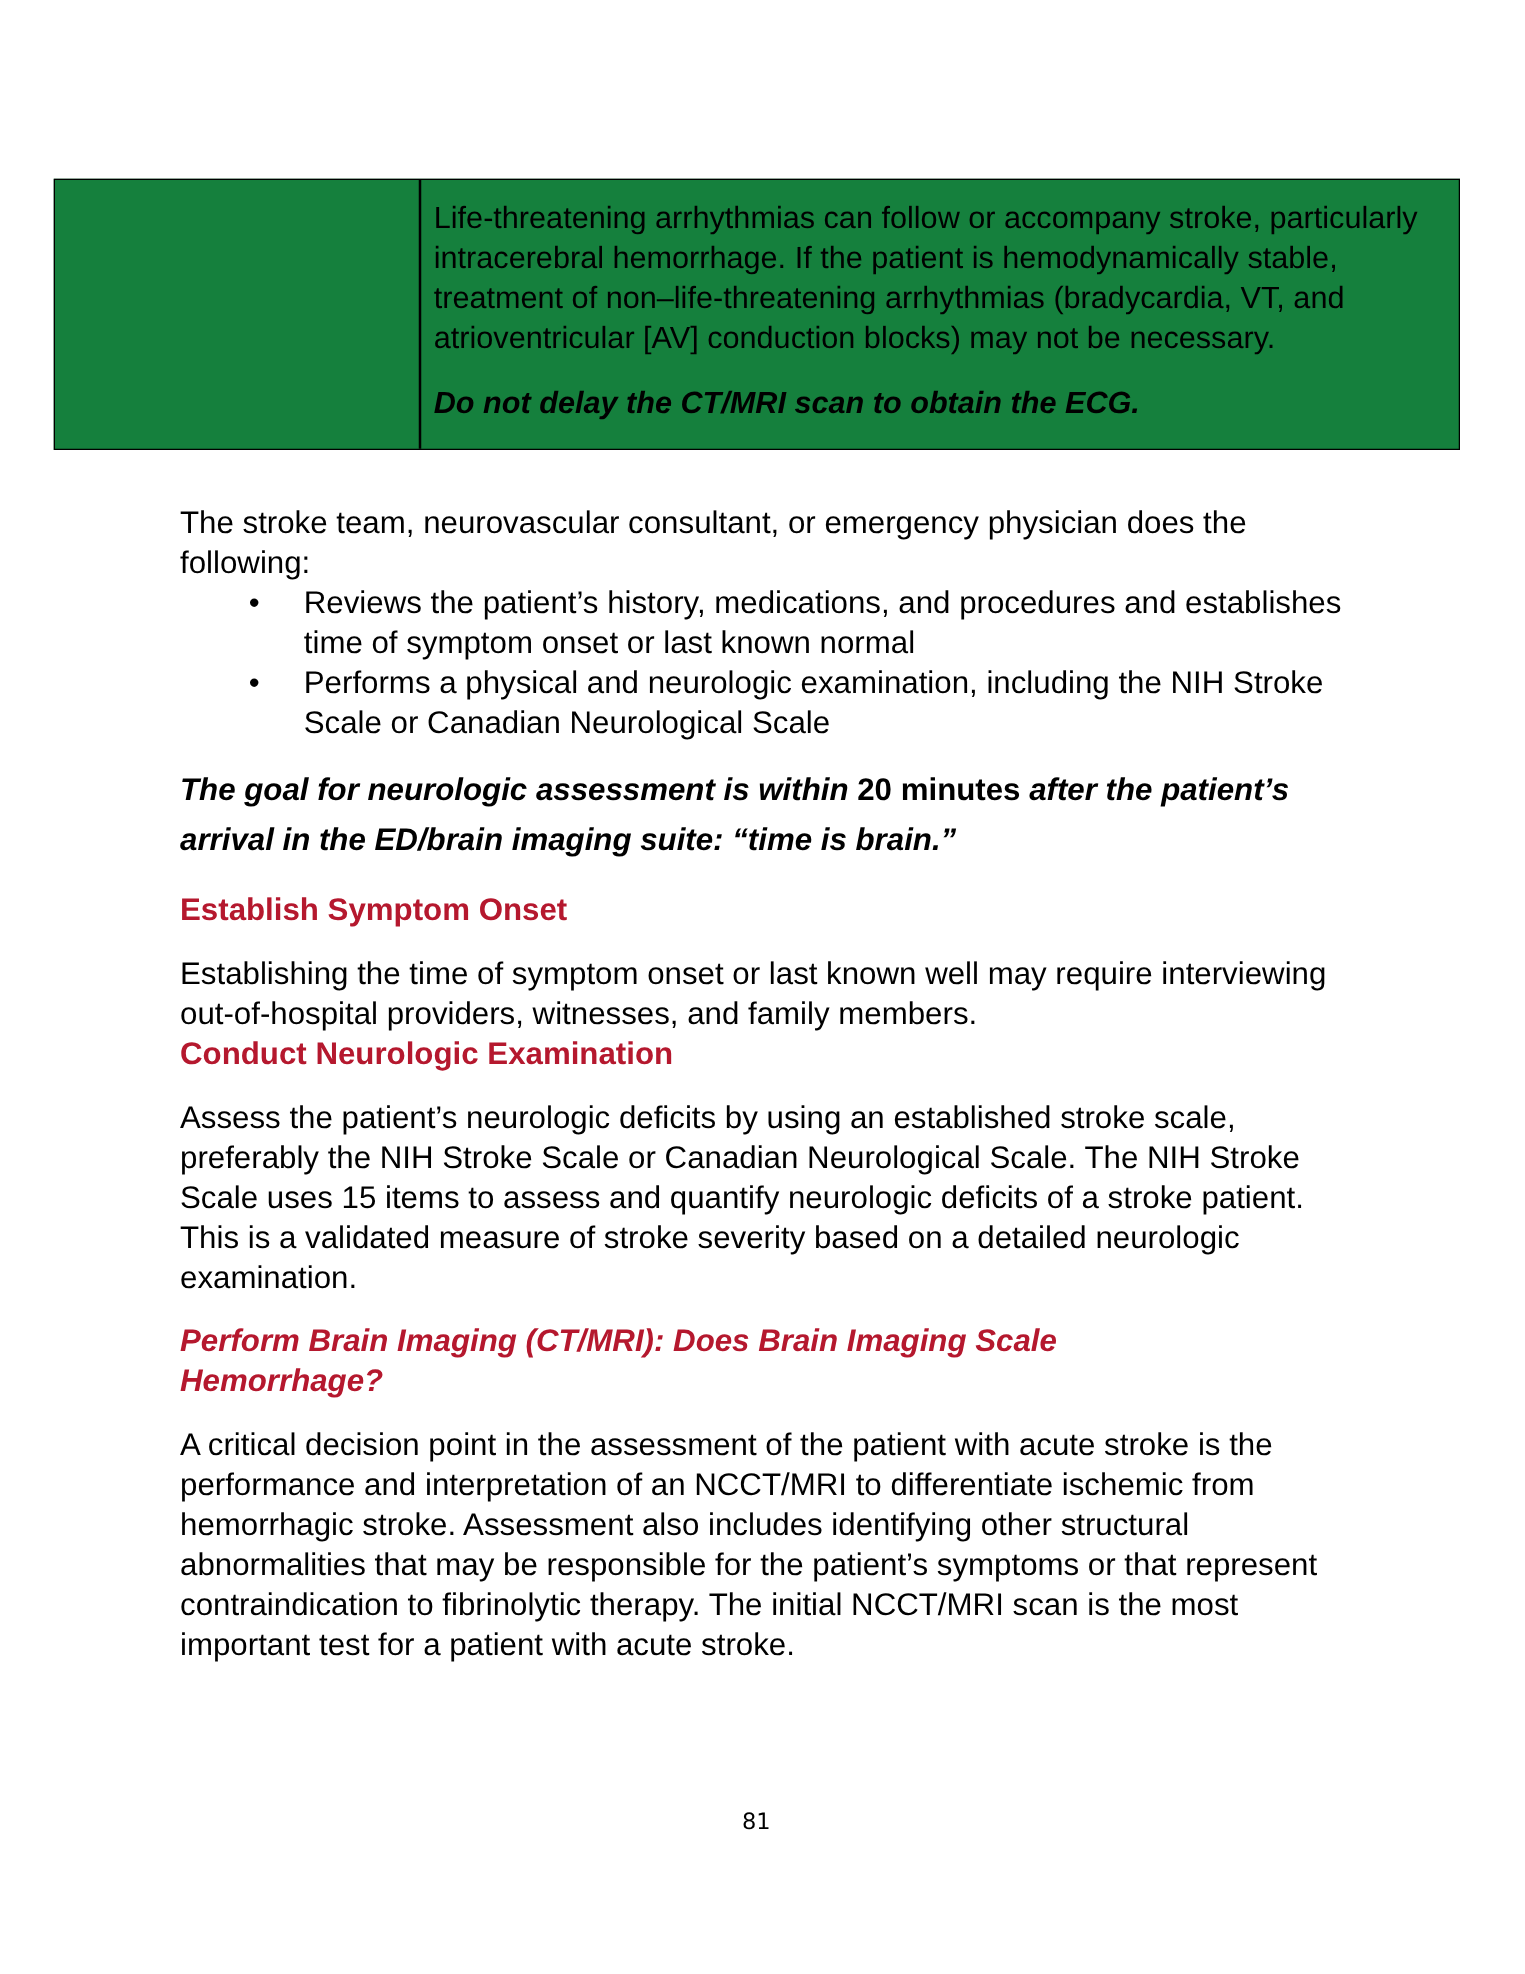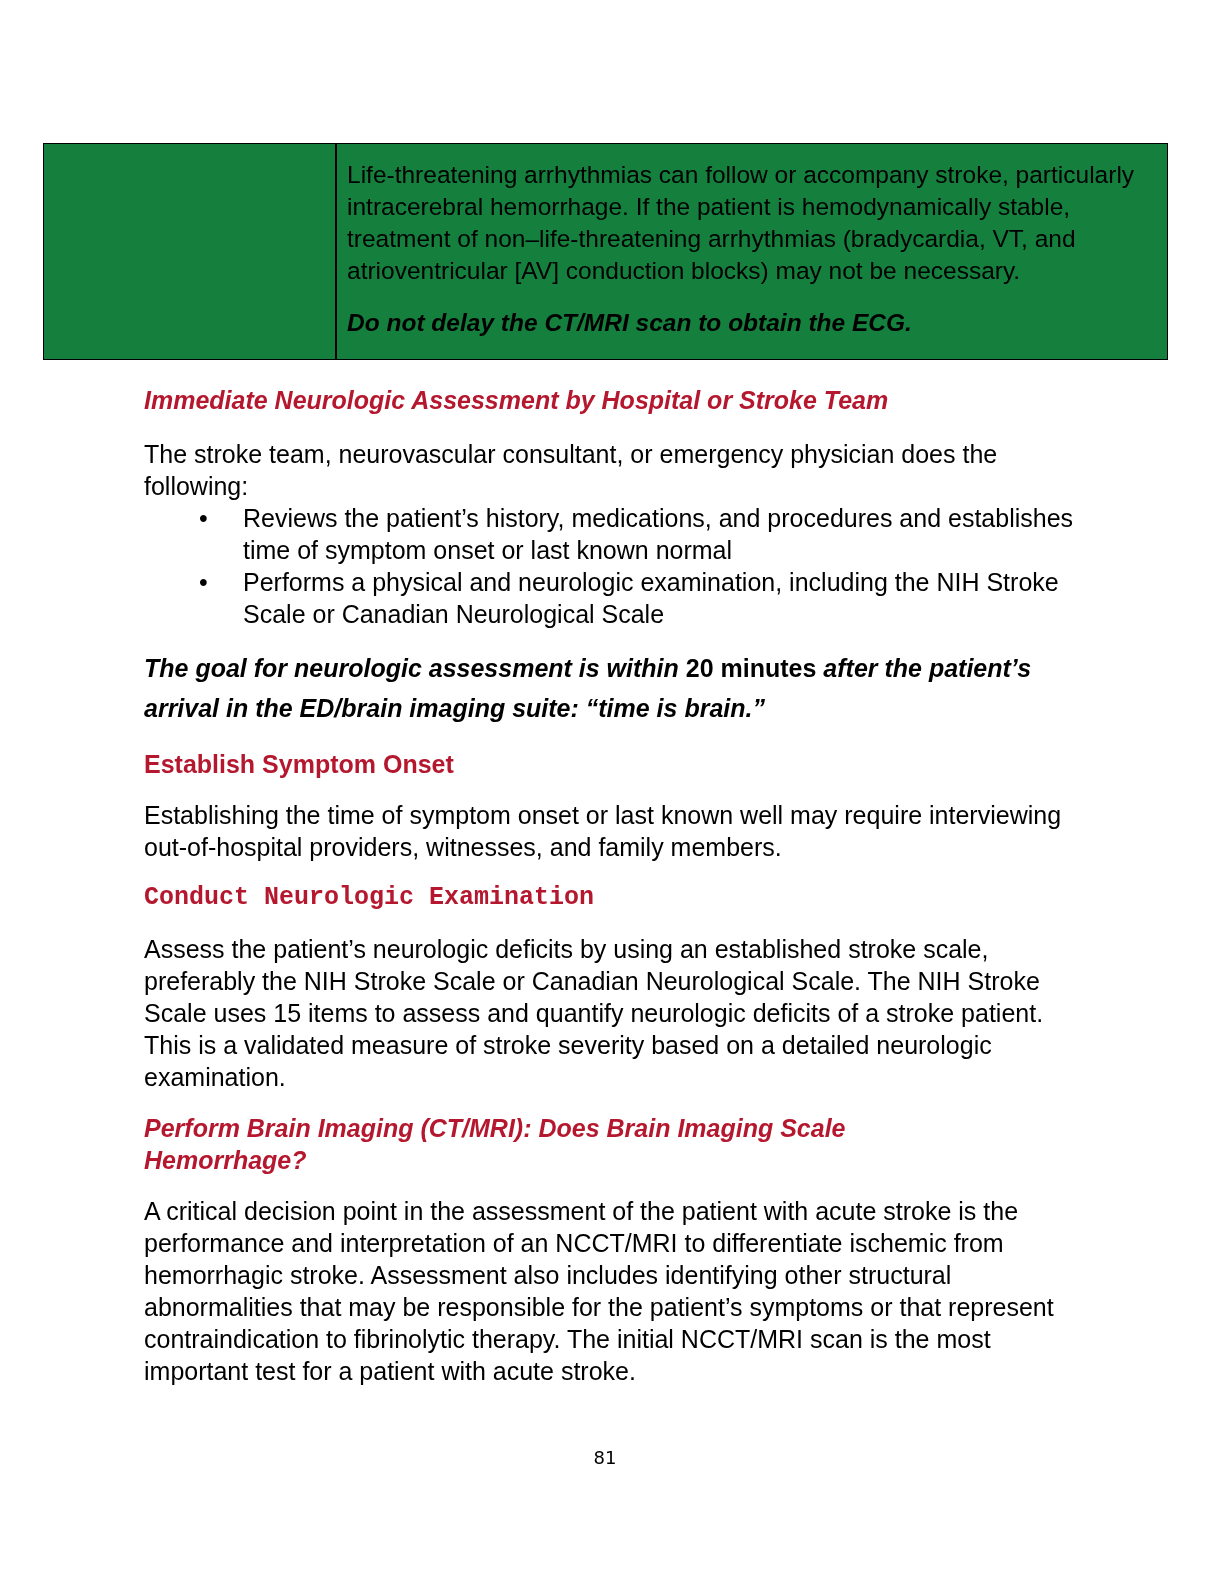--- a/index.html
+++ b/index.html
@@ -29,32 +29,31 @@
 
 <div class="tbl">
   <div class="divider"></div>
   <div class="cell">
     <p>Life-threatening arrhythmias can follow or accompany stroke, particularly intracerebral hemorrhage. If the patient is hemodynamically stable, treatment of non–life-threatening arrhythmias (bradycardia, VT, and atrioventricular [AV] conduction blocks) may not be necessary.</p>
     <p class="em">Do not delay the CT/MRI scan to obtain the ECG.</p>
   </div>
 </div>
 
 <div class="content">
-  <h2 class="it" style="margin-top:4px;">Immediate Neurologic Assessment by Hospital or Stroke Team</h2>
   <p class="body" style="margin-top:22px;">The stroke team, neurovascular consultant, or emergency physician does the following:</p>
   <ul>
     <li><span class="bullet">•</span><span>Reviews the patient’s history, medications, and procedures and establishes time of symptom onset or last known normal</span></li>
     <li><span class="bullet">•</span><span>Performs a physical and neurologic examination, including the NIH Stroke Scale or Canadian Neurological Scale</span></li>
   </ul>
 
   <p class="goal" style="margin-top:18px;"><span>The goal for neurologic assessment is within </span><span class="normal">20 minutes</span><span> after the patient’s arrival in the ED/brain imaging suite: “time is brain.”</span></p>
 
   <h2 style="margin-top:20px;">Establish Symptom Onset</h2>
   <p class="body" style="margin-top:19px;">Establishing the time of symptom onset or last known well may require interviewing out-of-hospital providers, witnesses, and family members.</p>
 
-  <h2 style="margin-top:19px;font-family:Liberation Mono, monospace;">Conduct Neurologic Examination</h2>
+  <h2 style="">Conduct Neurologic Examination</h2>
   <p class="body" style="margin-top:19px;">Assess the patient’s neurologic deficits by using an established stroke scale, preferably the NIH Stroke Scale or Canadian Neurological Scale. The NIH Stroke Scale uses 15 items to assess and quantify neurologic deficits of a stroke patient. This is a validated measure of stroke severity based on a detailed neurologic examination.</p>
 
   <h2 class="it" style="margin-top:19px; width:800px;">Perform Brain Imaging (CT/MRI): Does Brain Imaging Scale Hemorrhage?</h2>
   <p class="body" style="margin-top:19px;">A critical decision point in the assessment of the patient with acute stroke is the performance and interpretation of an NCCT/MRI to differentiate ischemic from hemorrhagic stroke. Assessment also includes identifying other structural abnormalities that may be responsible for the patient’s symptoms or that represent contraindication to fibrinolytic therapy. The initial NCCT/MRI scan is the most important test for a patient with acute stroke.</p>
 </div>
 
 <div class="pgnum">81</div>
 
 </body></html>

